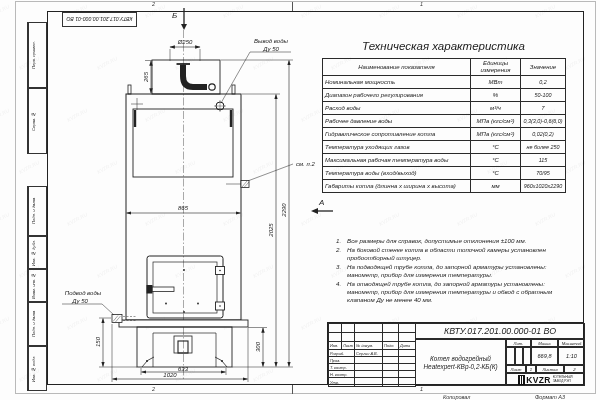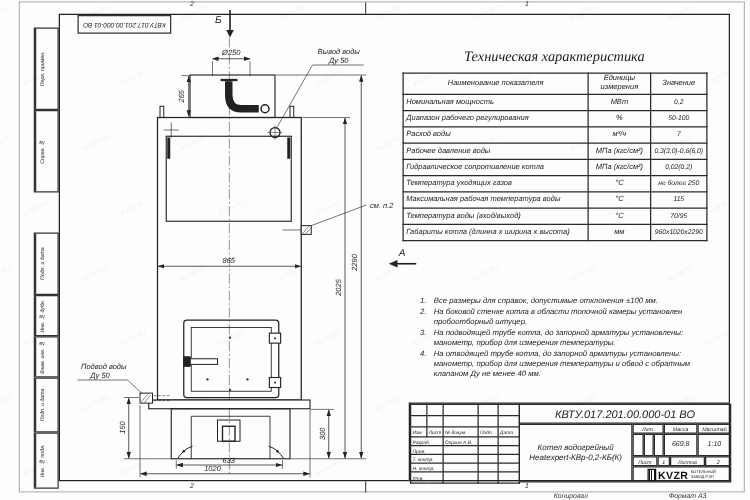--- a/index.html
+++ b/index.html
@@ -14,21 +14,21 @@
   
   .corner-stamp{left:62px;top:12px;width:75px;height:15px;border:1px solid #333;
       transform:rotate(180deg);display:flex;align-items:center;justify-content:center;
       font-size:5.2px;font-style:italic;white-space:nowrap;background:#fdfdfd;}
   
   .sidebox{left:27px;width:20px;border:1px solid #333;display:flex;position:absolute;box-sizing:border-box;}
   .sidelabel{width:9px;border-right:1px solid #333;writing-mode:vertical-rl;transform:rotate(180deg);
       font-size:4.2px;font-style:italic;display:flex;align-items:center;justify-content:center;
       overflow:hidden;white-space:nowrap;}
   
-  .spec-title{left:322px;top:40px;width:243px;text-align:center;font-size:11.5px;font-style:italic;font-family:Liberation Serif, serif;}
+  .spec-title{left:322px;top:40px;width:243px;text-align:center;font-size:11.5px;font-style:italic;}
   table.spec{position:absolute;left:322px;top:58px;width:243px;border-collapse:collapse;
       font-size:6px;font-style:italic;table-layout:fixed;border:1.4px solid #2a2a2a;}
   table.spec th,table.spec td{border:0.8px solid #2a2a2a;padding:0 2px;font-weight:normal;line-height:1.15;}
   table.spec th{text-align:center;height:16px;}
   table.spec td{height:12px;}
   table.spec td.c{text-align:center;}
   table.spec td.v{text-align:center;font-size:5.4px;}
   
   .notes{left:336px;top:237px;width:228px;font-size:6.2px;font-style:italic;line-height:1.3;}
   .note-item{display:flex;margin-bottom:1px;}

